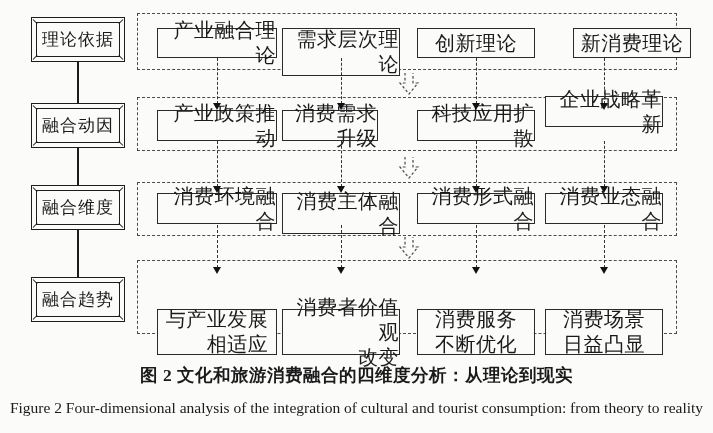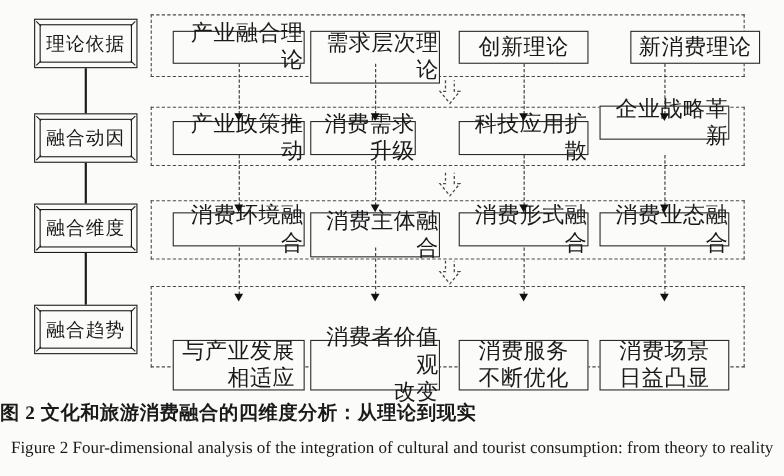--- a/index.html
+++ b/index.html
@@ -58,21 +58,21 @@
     position:absolute;width:0;height:0;
     border-left:4px solid transparent;
     border-right:4px solid transparent;
     border-top:7px solid #111;
   }
   
   .flowarrow{position:absolute;left:398px;width:22px;height:24px;}
   
   .cap-zh{
     position:absolute;top:363px;left:0;width:713px;
-    font-size:17.5px;font-weight:bold;
+    text-align:center;font-size:17.5px;font-weight:bold;
     letter-spacing:0.5px;
   }
   .cap-en{
     position:absolute;top:399px;left:0;width:713px;
     text-align:center;font-size:15.5px;white-space:nowrap;
   }
 </style>
 </head>
 <body>
 

